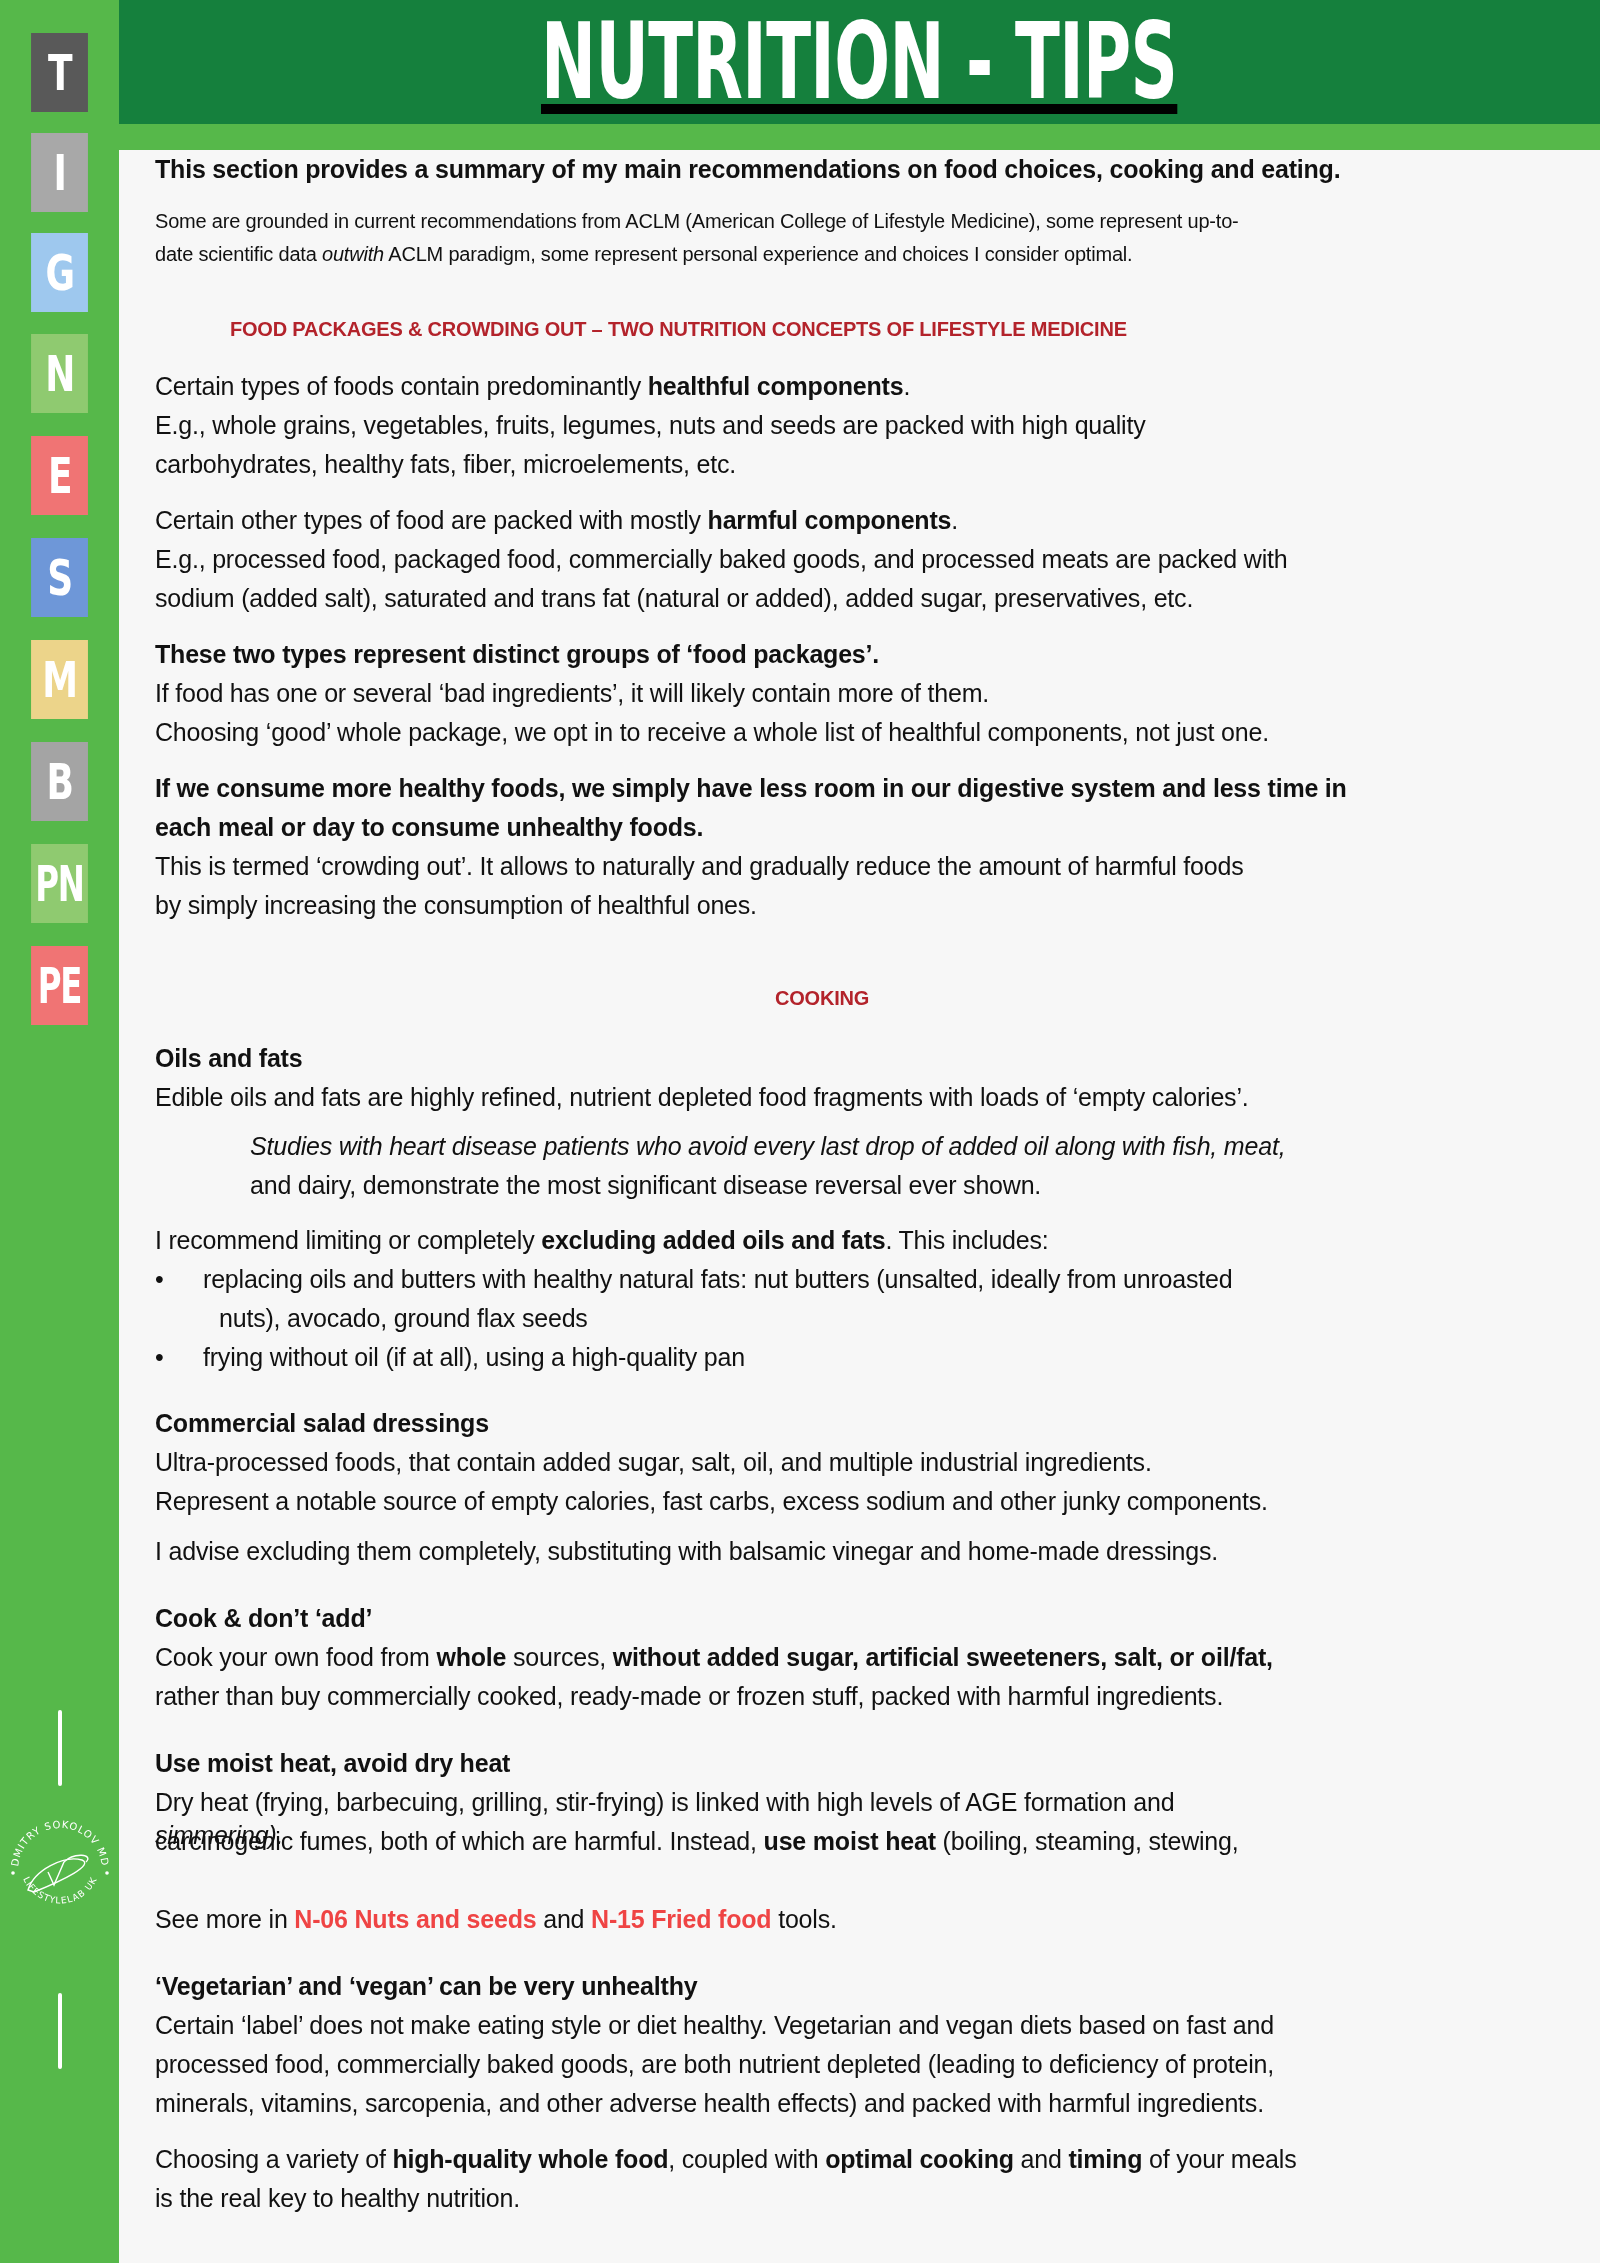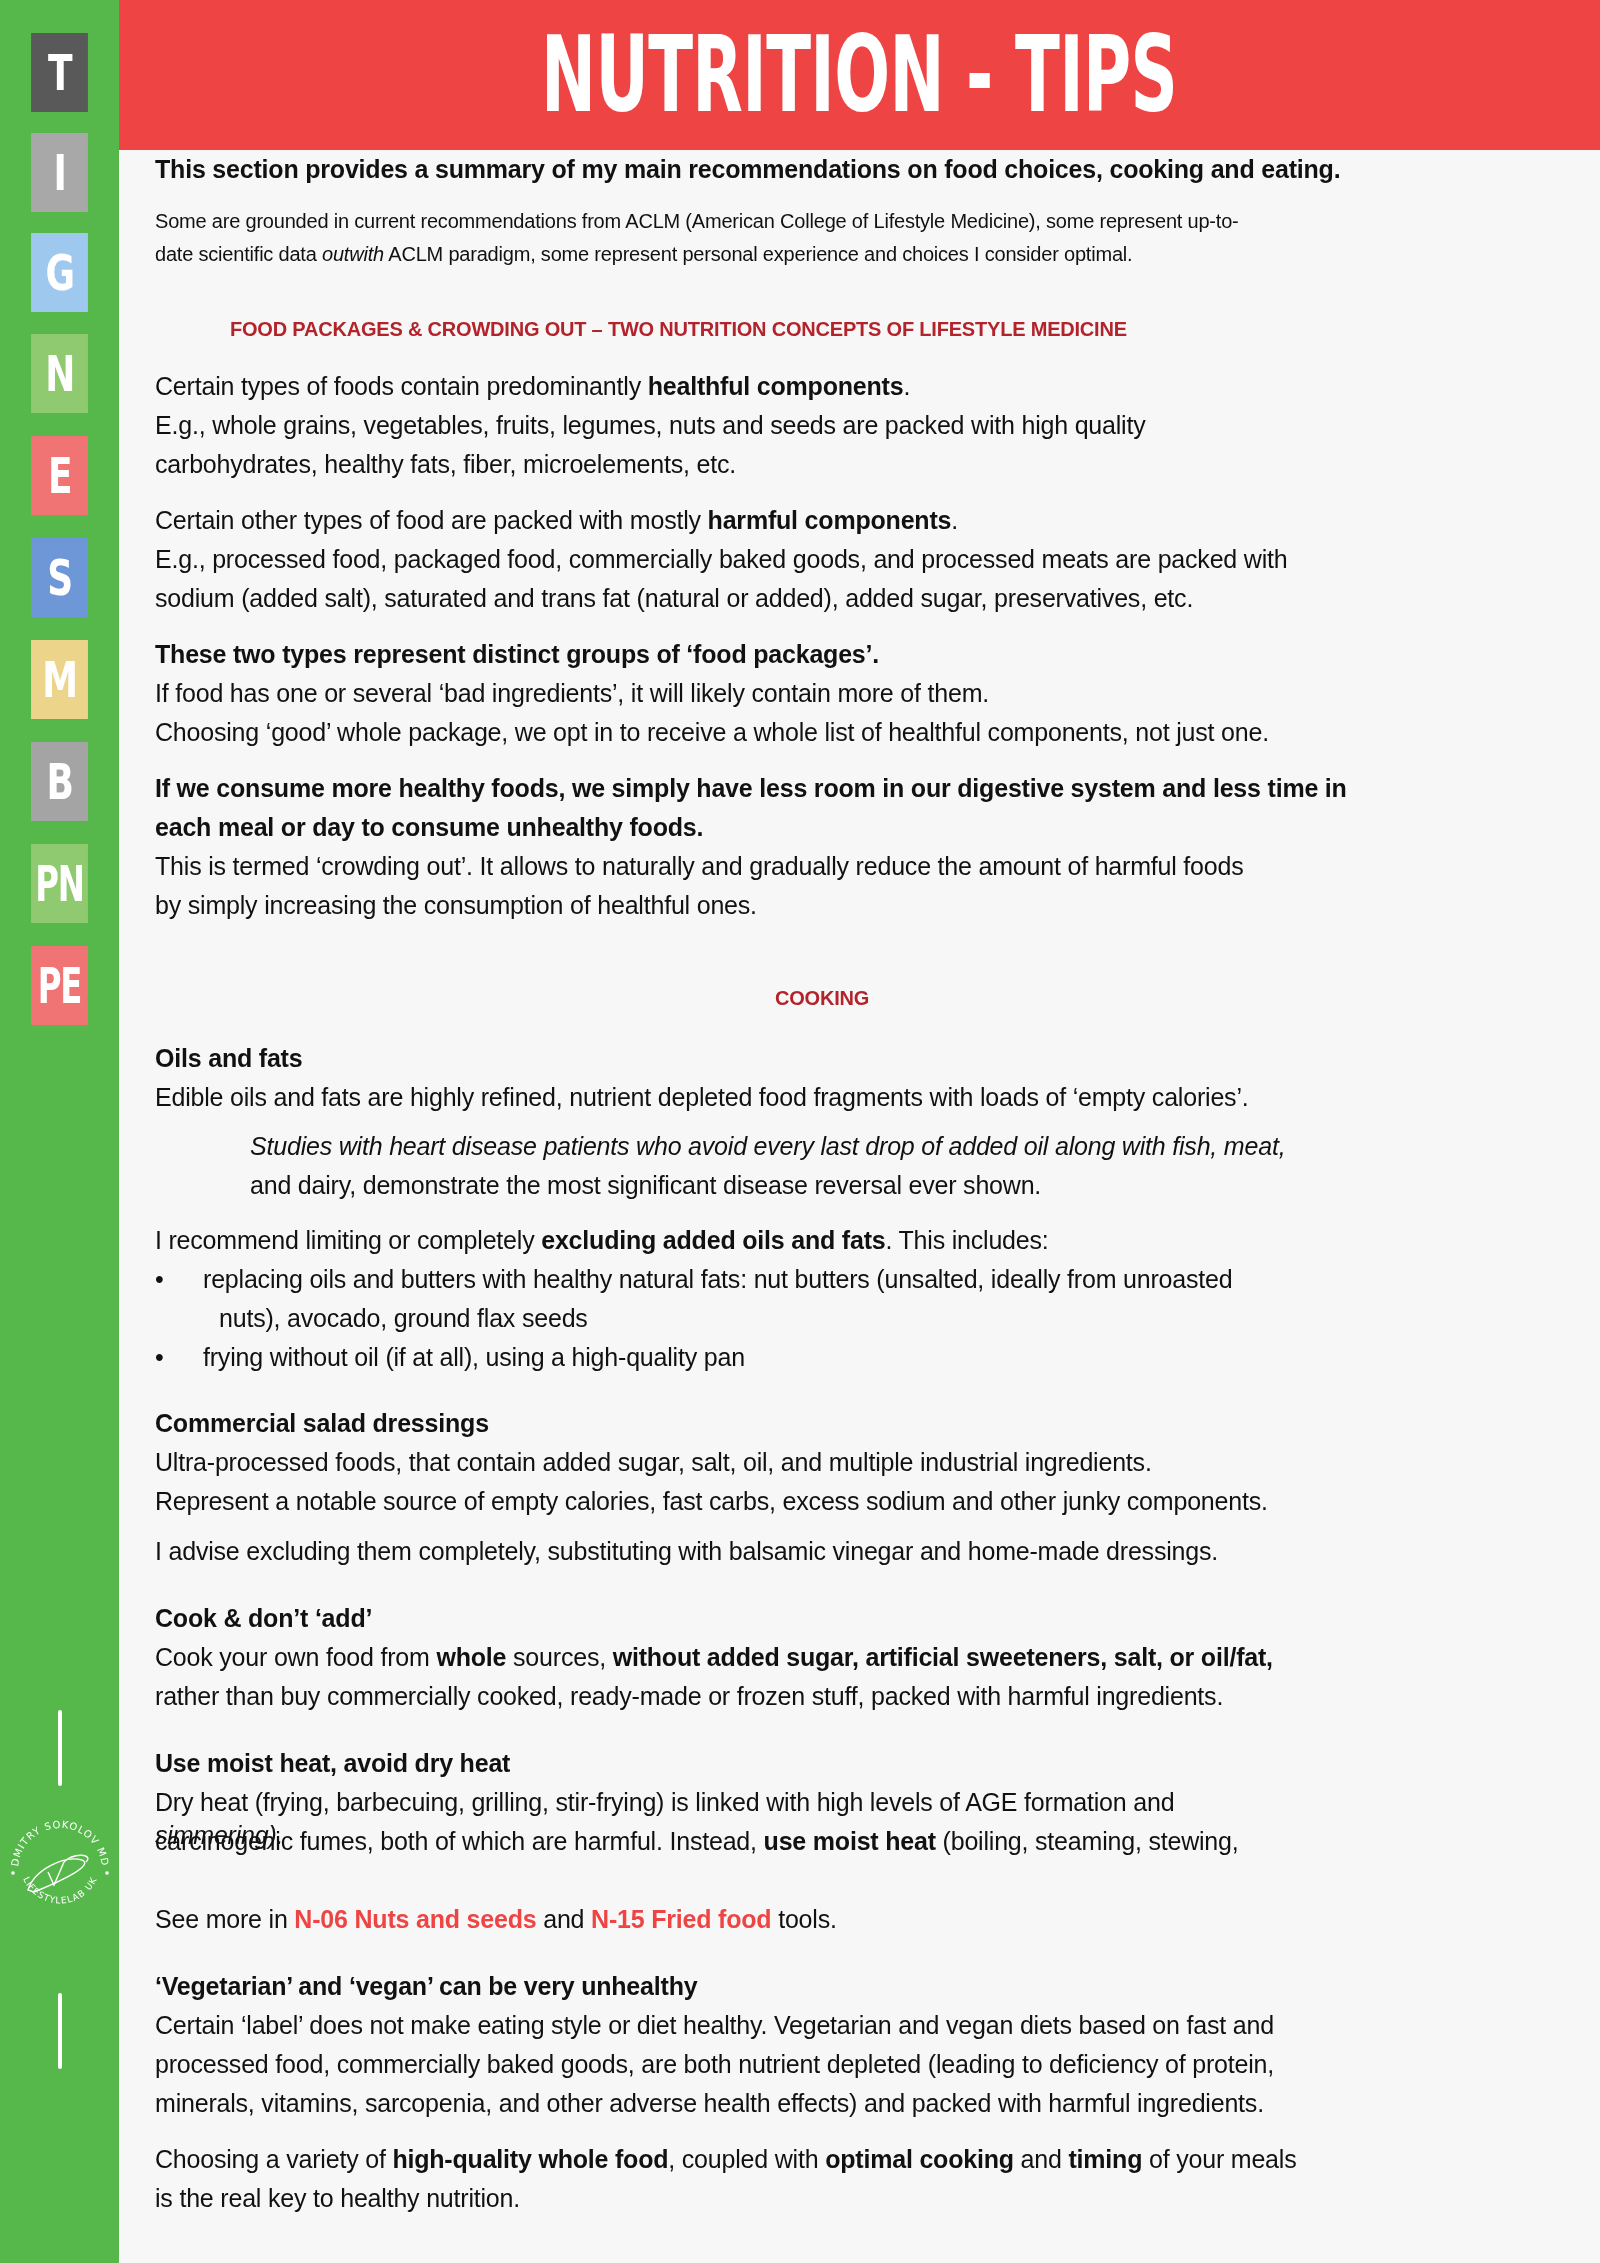--- a/index.html
+++ b/index.html
@@ -24,23 +24,23 @@
   }
   .tab span { display: inline-block; }
   .tab-wide span { transform: scaleX(0.9); }
   .deco-line {
     position: absolute; left: 58px; width: 4px; background: #ffffff; border-radius: 2px;
   }
   .stamp {
     position: absolute; left: 4px; top: 1810px; width: 112px; height: 112px;
   }
   .header {
-    position: absolute; left: 119px; top: 0; width: 1481px; height: 150px;
-    background: #ef4444;
-    display: flex; align-items: center; justify-content: center;
+    position: absolute; left: 119px; top: 0; width: 1481px; height: 124px;
+    background: #15803d;
+    display: flex; align-items: center; justify-content: center; text-decoration: underline;
   }
   .header-title {
     color: #ffffff; font-family: "DejaVu Sans", sans-serif; font-weight: bold;
     font-size: 106px; letter-spacing: -1px;
     transform: scaleX(0.62); white-space: nowrap; line-height: 1;
   }
   .page {
     position: absolute; left: 119px; top: 150px; width: 1481px; height: 2113px;
     background: #f7f7f7;
   }

